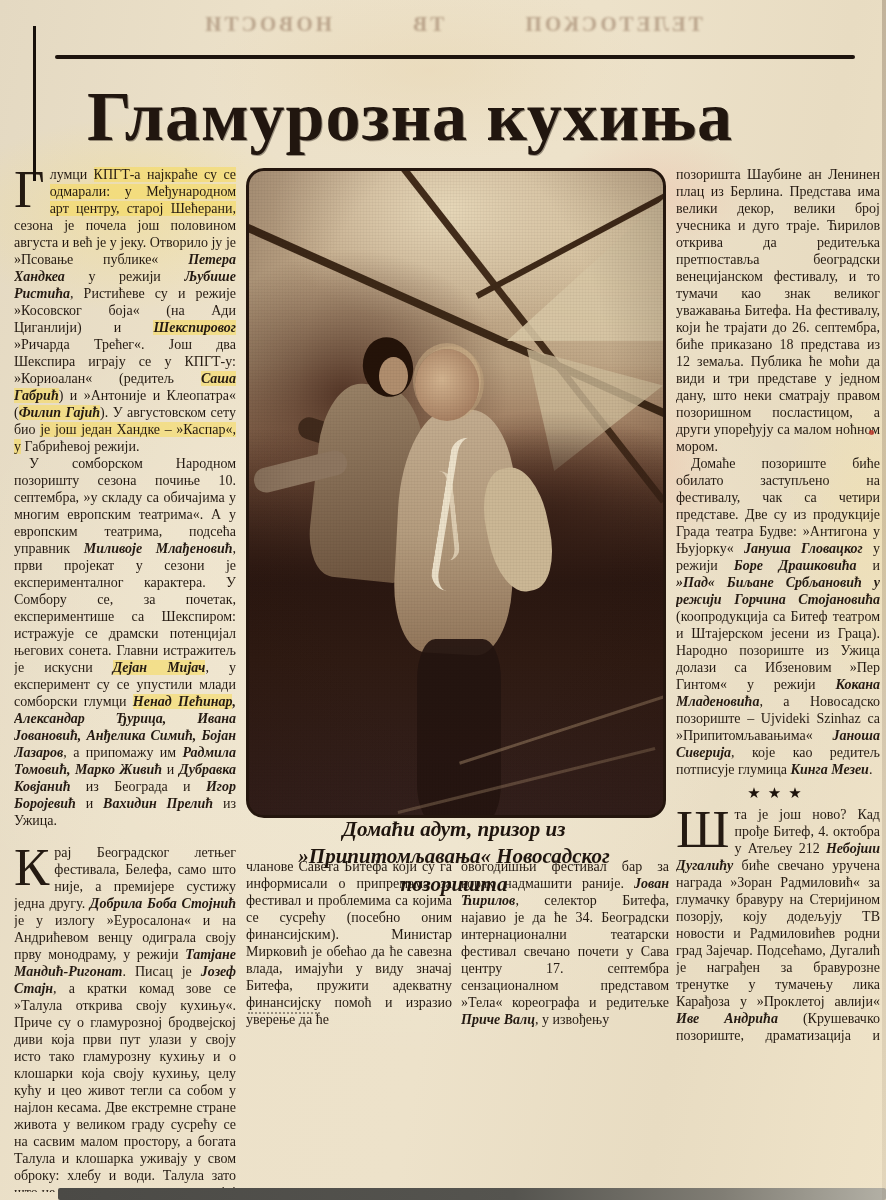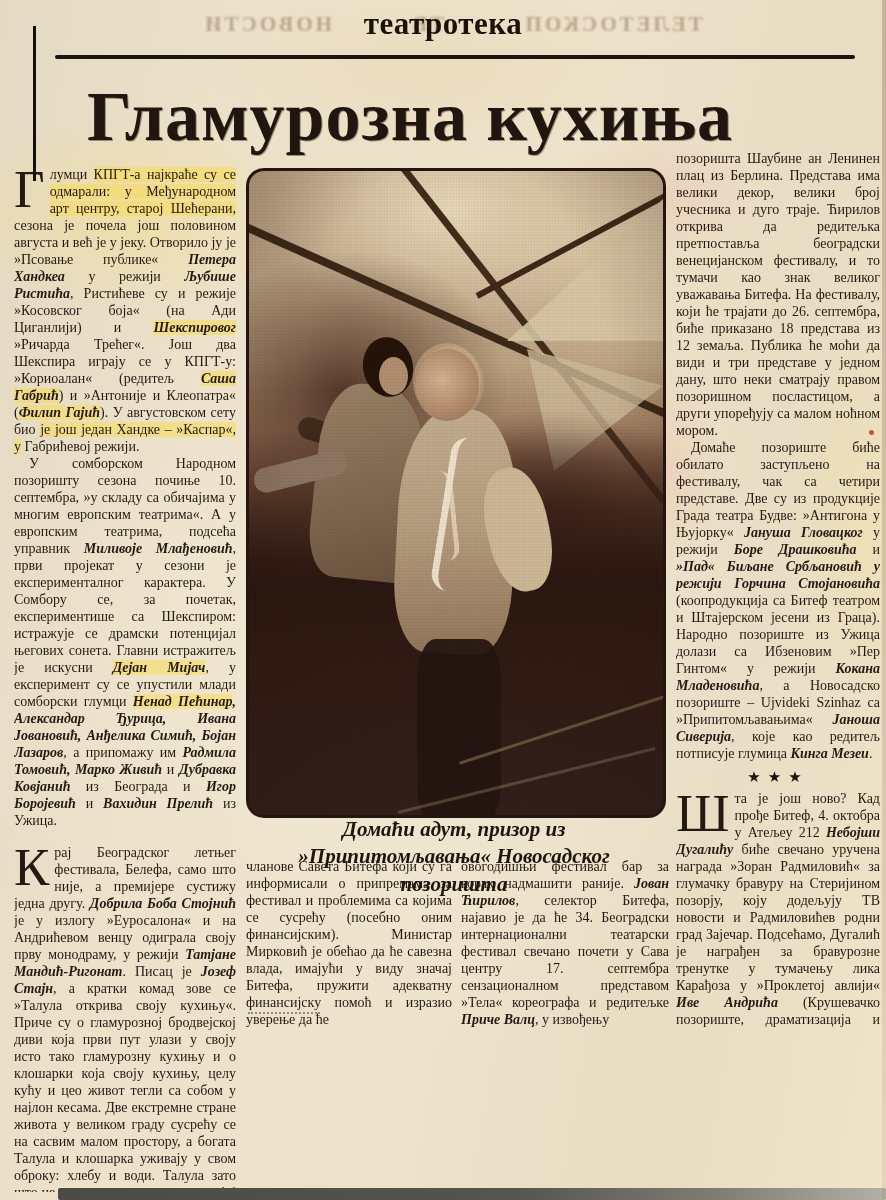--- a/index.html
+++ b/index.html
@@ -27,21 +27,21 @@
   .subtitle{position:absolute;left:0;top:60px;width:886px;text-align:center;
     font-size:26px;font-weight:bold;font-style:italic;color:#2a1d14;}
   .headline{position:absolute;left:0;top:82px;width:820px;text-align:center;z-index:3;
     font-size:70px;font-weight:bold;letter-spacing:1px;color:#21160f;line-height:1;
     text-shadow:1px 1px 0 rgba(33,22,15,.4);}
   
   .col{position:absolute;font-size:14px;line-height:17px;text-align:justify;overflow:hidden;}
   #col1{left:14px; top:166px; width:222px; max-height:1026px;}
   #col2{left:246px;top:858px; width:206px; max-height:170px;}
   #col3{left:461px;top:858px; width:208px; max-height:170px;}
-  #col4{left:676px;top:150px; width:204px; max-height:880px;}
+  #col4{left:676px;top:166px; width:204px; max-height:880px;}
   .col p{margin:0;}
   .indent{text-indent:15px;}
   .gap-top{margin-top:15px !important;}
   .bi{font-weight:bold;font-style:italic;}
   .hl{background:rgba(247,219,86,.55);box-decoration-break:clone;-webkit-box-decoration-break:clone;}
   .dc::first-letter{float:left;font-size:53px;line-height:42px;padding:2px 5px 0 0;color:#241a12;}
   .stars{ text-align:center;font-size:15px;letter-spacing:7px;margin:7px 0 4px 0;color:#1d130c;}
   .signature{font-weight:bold;font-style:italic;font-size:19px;margin-top:13px;padding-right:6px;}
   
   .photo{position:absolute;left:246px;top:168px;width:414px;height:644px;z-index:1;
@@ -106,21 +106,20 @@
     background:linear-gradient(90deg,#4b4a46 0%,#55544f 55%,#807d74 80%,#b3b0a5 100%);}
   .right-edge{position:absolute;right:0;top:0;width:4px;height:1200px;background:linear-gradient(180deg,rgba(120,100,80,.35),rgba(120,100,80,.1));}
 </style>
 </head>
 <body>
 
 <div class="sheet">
 
   <div class="bleed">ТЕЛЕТОСКОП ТВ НОВОСТИ</div>
 
-  <div class="kicker">театротека</div>
   <div class="rule"></div>
   <div class="headline">Гламурозна кухиња</div>
 
   <div class="photo">
     <div class="ph-tent-left"></div>
     <div class="ph-strut1"></div>
     <div class="ph-strut2"></div>
     <div class="ph-strut3"></div>
     <div class="ph-tri1"></div>
     <div class="ph-tri2"></div>

